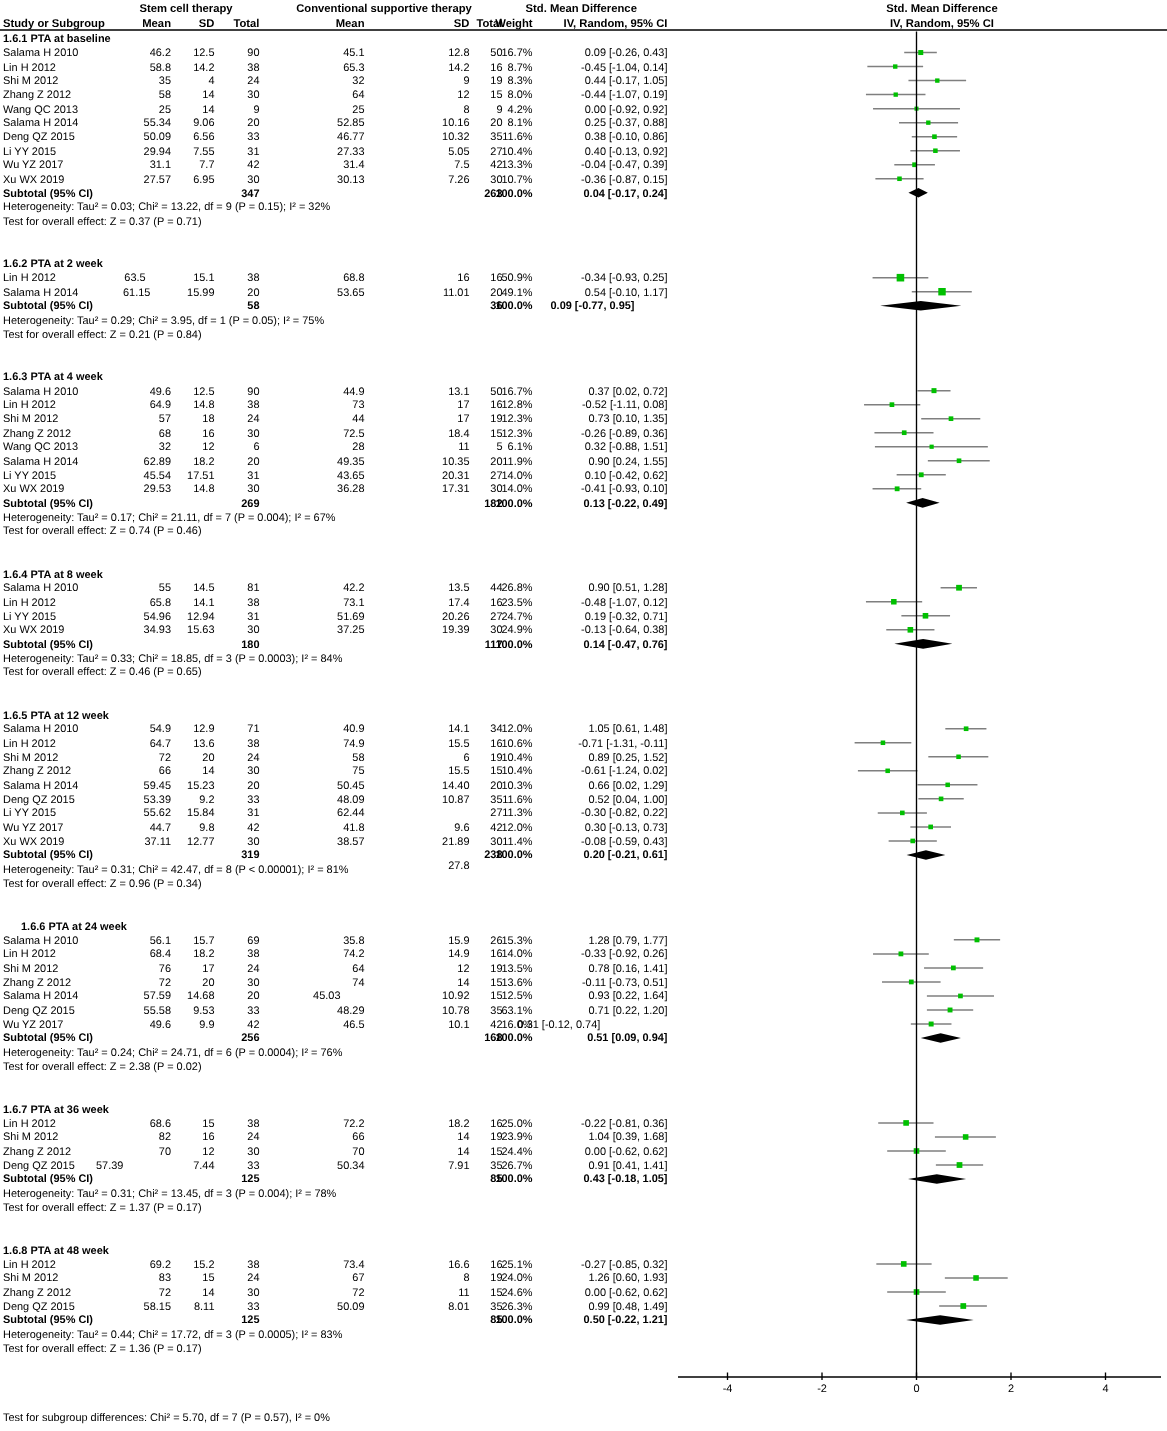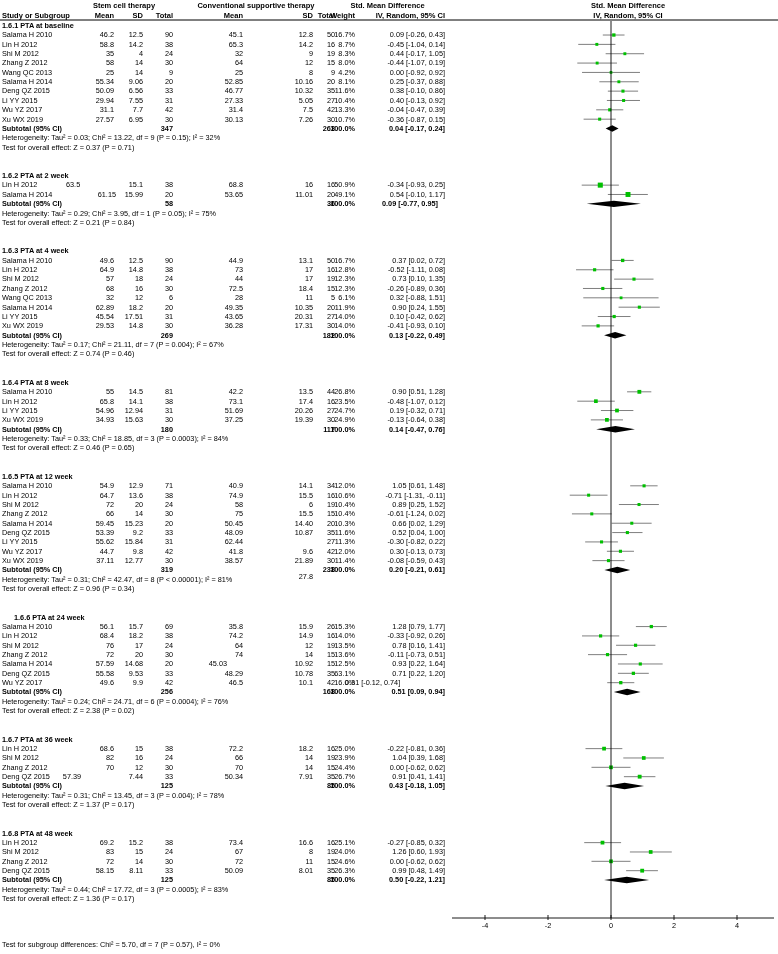--- a/index.html
+++ b/index.html
@@ -163,46 +163,46 @@
         <span style="left: 2px;">Heterogeneity: Tau² = 0.03; Chi² = 13.22, df = 9 (P = 0.15); I² = 32%</span>
       </div>
       <div class="row" style="top: 142.55px;">
         <span style="left: 2px;">Test for overall effect: Z = 0.37 (P = 0.71)</span>
       </div>
       <div class="row" style="top: 171.1px;">
         <span class="b" style="left: 2px;">1.6.2 PTA at 2 week</span>
       </div>
       <div class="row" style="top: 180.45px;">
         <span style="left: 2px; width: 110px; text-align: left;">Lin H 2012</span>
-        <span style="left: 66px; width: 48px; text-align: left;">63.5</span>
+        <span style="left: 66px; width: 48px; text-align: center;">63.5</span>
         <span style="left: 105px; width: 38px; text-align: right;">15.1</span>
         <span style="left: 141px; width: 32px; text-align: right;">38</span>
         <span style="left: 195px; width: 48px; text-align: right;">68.8</span>
         <span style="left: 265px; width: 48px; text-align: right;">16</span>
         <span style="left: 303px; width: 32px; text-align: right;">16</span>
         <span style="left: 315px; width: 40px; text-align: right;">50.9%</span>
         <span style="left: 345px; width: 100px; text-align: right;">-0.34 [-0.93, 0.25]</span>
       </div>
       <div class="row" style="top: 189.8px;">
         <span style="left: 2px; width: 110px; text-align: left;">Salama H 2014</span>
-        <span style="left: 68px; width: 48px; text-align: right;">61.15</span>
+        <span style="left: 82px; width: 48px; ">61.15</span>
         <span style="left: 105px; width: 38px; text-align: right;">15.99</span>
         <span style="left: 141px; width: 32px; text-align: right;">20</span>
         <span style="left: 195px; width: 48px; text-align: right;">53.65</span>
         <span style="left: 265px; width: 48px; text-align: right;">11.01</span>
         <span style="left: 303px; width: 32px; text-align: right;">20</span>
         <span style="left: 315px; width: 40px; text-align: right;">49.1%</span>
         <span style="left: 345px; width: 100px; text-align: right;">0.54 [-0.10, 1.17]</span>
       </div>
       <div class="row" style="top: 199.15px;">
         <span class="b" style="left: 2px; width: 110px; text-align: left;">Subtotal (95% CI)</span>
         <span class="b" style="left: 141px; width: 32px; text-align: right;">58</span>
         <span class="b" style="left: 303px; width: 32px; text-align: right;">36</span>
         <span class="b" style="left: 315px; width: 40px; text-align: right;">100.0%</span>
-        <span class="b" style="left: 345px; width: 100px; text-align: left; padding-left: 37px;">0.09 [-0.77, 0.95]</span>
+        <span class="b" style="left: 345px; width: 100px; text-align: center;">0.09 [-0.77, 0.95]</span>
       </div>
       <div class="row" style="top: 208.5px;">
         <span style="left: 2px;">Heterogeneity: Tau² = 0.29; Chi² = 3.95, df = 1 (P = 0.05); I² = 75%</span>
       </div>
       <div class="row" style="top: 217.85px;">
         <span style="left: 2px;">Test for overall effect: Z = 0.21 (P = 0.84)</span>
       </div>
       <div class="row" style="top: 246.4px;">
         <span class="b" style="left: 2px;">1.6.3 PTA at 4 week</span>
       </div>
@@ -606,21 +606,21 @@
         <span style="left: 105px; width: 38px; text-align: right;">12</span>
         <span style="left: 141px; width: 32px; text-align: right;">30</span>
         <span style="left: 195px; width: 48px; text-align: right;">70</span>
         <span style="left: 265px; width: 48px; text-align: right;">14</span>
         <span style="left: 303px; width: 32px; text-align: right;">15</span>
         <span style="left: 315px; width: 40px; text-align: right;">24.4%</span>
         <span style="left: 345px; width: 100px; text-align: right;">0.00 [-0.62, 0.62]</span>
       </div>
       <div class="row" style="top: 772px;">
         <span style="left: 2px; width: 110px; text-align: left;">Deng QZ 2015</span>
-        <span style="left: 48px; width: 48px; text-align: center;">57.39</span>
+        <span style="left: 64px; width: 48px; text-align: left;">57.39</span>
         <span style="left: 105px; width: 38px; text-align: right;">7.44</span>
         <span style="left: 141px; width: 32px; text-align: right;">33</span>
         <span style="left: 195px; width: 48px; text-align: right;">50.34</span>
         <span style="left: 265px; width: 48px; text-align: right;">7.91</span>
         <span style="left: 303px; width: 32px; text-align: right;">35</span>
         <span style="left: 315px; width: 40px; text-align: right;">26.7%</span>
         <span style="left: 345px; width: 100px; text-align: right;">0.91 [0.41, 1.41]</span>
       </div>
       <div class="row" style="top: 781.35px;">
         <span class="b" style="left: 2px; width: 110px; text-align: left;">Subtotal (95% CI)</span>

